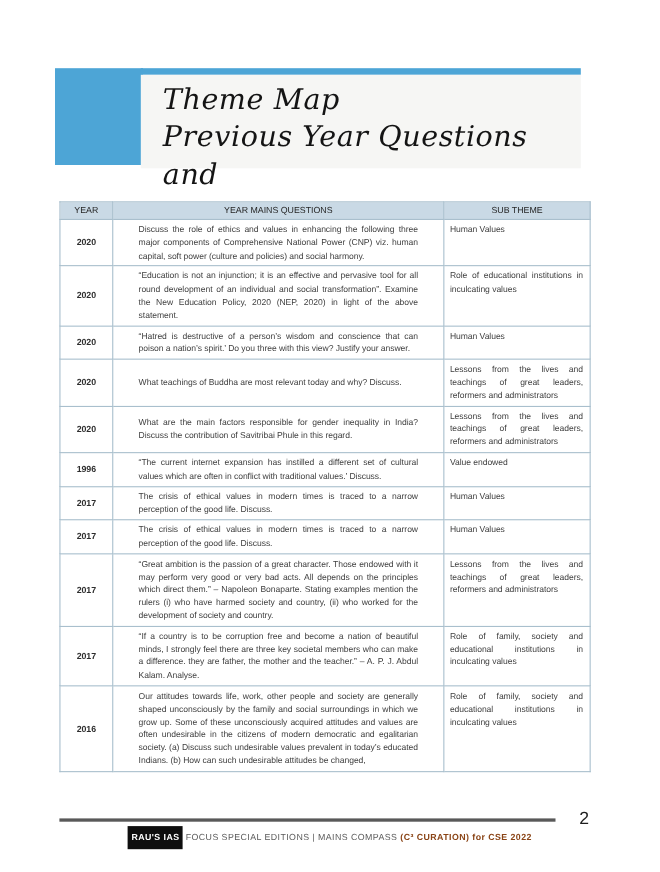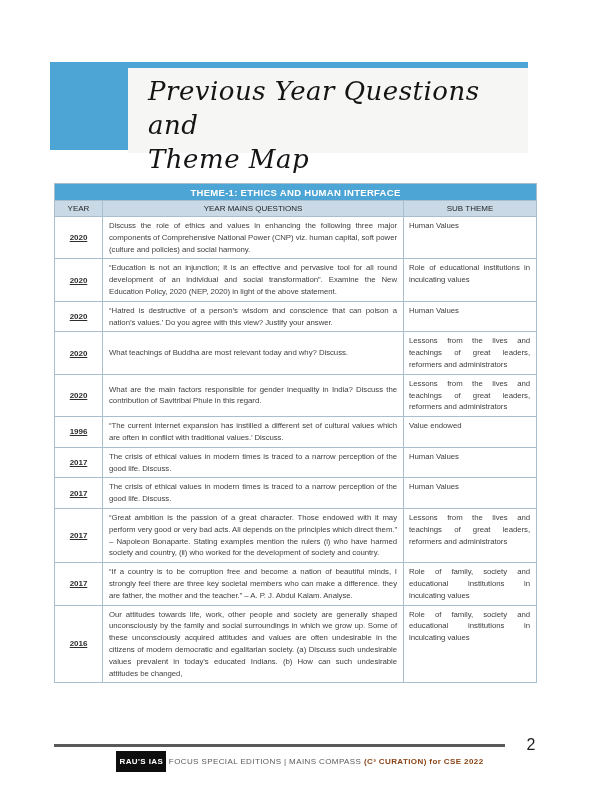--- a/index.html
+++ b/index.html
@@ -29,57 +29,54 @@
   th.theme {
     background:var(--accent-blue); color:#ffffff;
     font-size:9.5px; font-weight:bold; letter-spacing:.3px;
     padding:3px 0 2px 0; text-align:center; border:1px solid var(--accent-blue);
   }
   tr.cols th {
     background:var(--table-header-bg); color:#262626;
     font-size:8px; font-weight:normal; padding:3px 0; text-align:center;
   }
   td { font-size:7.8px; color:var(--body-text); letter-spacing:-.05px; }
-  td.year { text-align:center; font-weight:bold; color:#2d2d2d; font-size:8px; vertical-align:middle;text-decoration:underline; }
-  td.q { text-align:justify; padding:3px 6px; line-height:11.8px; vertical-align:middle; }
+  td.year { text-align:center; font-weight:bold; color:#2d2d2d; font-size:8px; vertical-align:middle; }
+  td.q { text-align:justify; padding:3px 23px; line-height:11.8px; vertical-align:middle; }
   td.s { text-align:justify; padding:3px 6px 3px 5px; line-height:11.8px; vertical-align:top; }
   
   .footer-rule { position:absolute; left:54px; top:744px; width:451px; height:2.5px; background:#595959; }
   .page-number { position:absolute; left:516px; top:736px; width:30px; text-align:center; font-size:16px; color:#1e1e1e; }
   .footer-text {
     position:absolute; left:0; top:757px; width:600px; text-align:center;
     font-size:8px; color:var(--footer-gray); letter-spacing:.4px;
   }
   .brand-badge { background:var(--badge-bg); color:#ffffff; font-weight:bold; padding:6px 3px; }
   .footer-bold { font-weight:bold; color:var(--footer-highlight);text-align:right; }
 </style>
 </head>
 <body>
 
 <div class="page">
 
   <div>
     <div class="banner-square"></div>
     <div class="banner-topbar"></div>
     <div class="title-box">
+      <div class="title-line">Theme Map</div>
       <div class="title-line">Previous Year Questions and</div>
-      <div class="title-line">Theme Map</div>
     </div>
   </div>
 
   <table class="pyq">
     <colgroup>
       <col style="width:48px">
       <col style="width:301px">
       <col style="width:133px">
     </colgroup>
     <thead>
-      <tr>
-        <th class="theme" colspan="3">THEME-1: ETHICS AND HUMAN INTERFACE</th>
-      </tr>
       <tr class="cols">
         <th>YEAR</th>
         <th>YEAR MAINS QUESTIONS</th>
         <th>SUB THEME</th>
       </tr>
     </thead>
     <tbody>
 
         <tr>
           <td class="year">2020</td>
@@ -88,21 +85,21 @@
         </tr>
 
         <tr>
           <td class="year">2020</td>
           <td class="q">“Education is not an injunction; it is an effective and pervasive tool for all round development of an individual and social transformation”. Examine the New Education Policy, 2020 (NEP, 2020) in light of the above statement.</td>
           <td class="s">Role of educational institutions in inculcating values</td>
         </tr>
 
         <tr>
           <td class="year">2020</td>
-          <td class="q">“Hatred is destructive of a person’s wisdom and conscience that can poison a nation’s values.’ Do you agree with this view? Justify your answer.</td>
+          <td class="q">“Hatred is destructive of a person’s wisdom and conscience that can poison a nation’s spirit.’ Do you three with this view? Justify your answer.</td>
           <td class="s">Human Values</td>
         </tr>
 
         <tr>
           <td class="year">2020</td>
           <td class="q">What teachings of Buddha are most relevant today and why? Discuss.</td>
           <td class="s">Lessons from the lives and teachings of great leaders, reformers and administrators</td>
         </tr>
 
         <tr>

